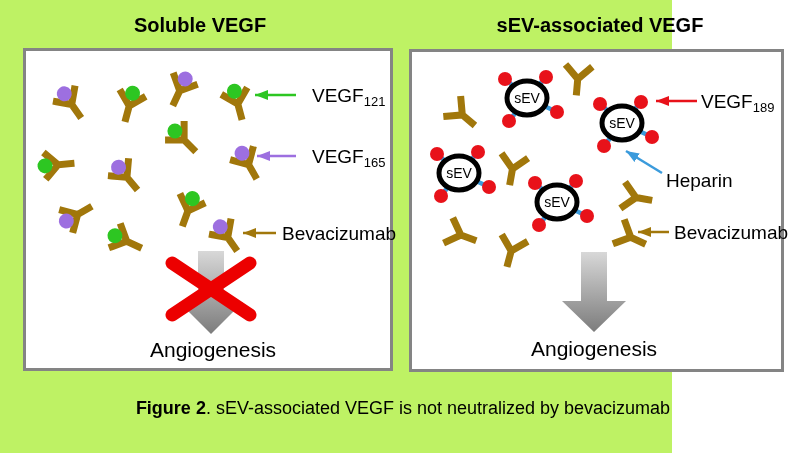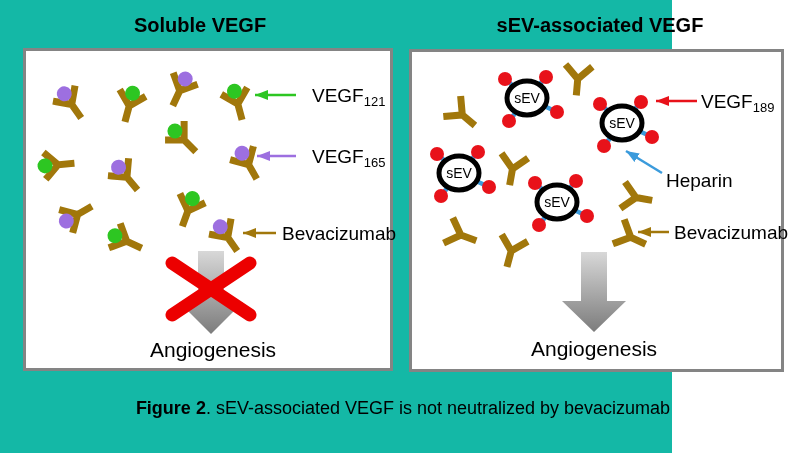--- a/index.html
+++ b/index.html
@@ -1,16 +1,16 @@
 <!DOCTYPE html>
 <html style="--antibody: #A1770B; --vegf_green: #2DC622; --vegf_purple: #9D6FE0; --vegf_red: #E8121A; --heparin_blue: #3B9BDC; --block_red: #EC0000; --panel_border: #848484; --arrow_gray_top: #D8D8D8; --arrow_gray_bottom: #7C7C7C; --text: #000000;"><head>
 <meta charset="utf-8">
 <style>
   html,body { margin:0; padding:0; background:#ffffff; }
-  .fig-wrap { width:672px; height:453px; background:#14b8a6; }
+  .fig-wrap { width:672px; height:453px; background:#bef264; }
   svg { display:block; font-family:"Liberation Sans","DejaVu Sans",sans-serif; }
 
   .panel-rect { fill:#ffffff; stroke:var(--panel_border,#848484); stroke-width:3; }
   .title { font-size:20px; font-weight:bold; fill:var(--text,#000); }
   .lbl   { font-size:19px; fill:var(--text,#000); }
   .sub   { font-size:13px; }
   .angio { font-size:21px; fill:var(--text,#000); }
   .cap   { font-size:18px; fill:var(--text,#000); }
   .capb  { font-weight:bold; }
 

